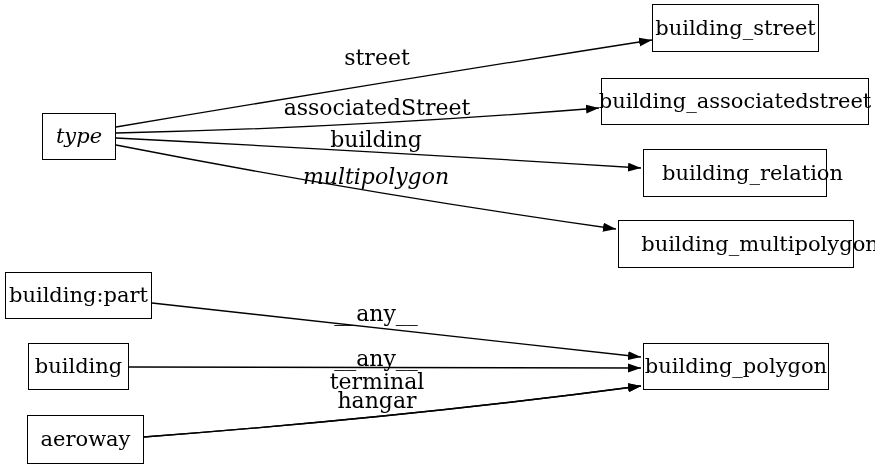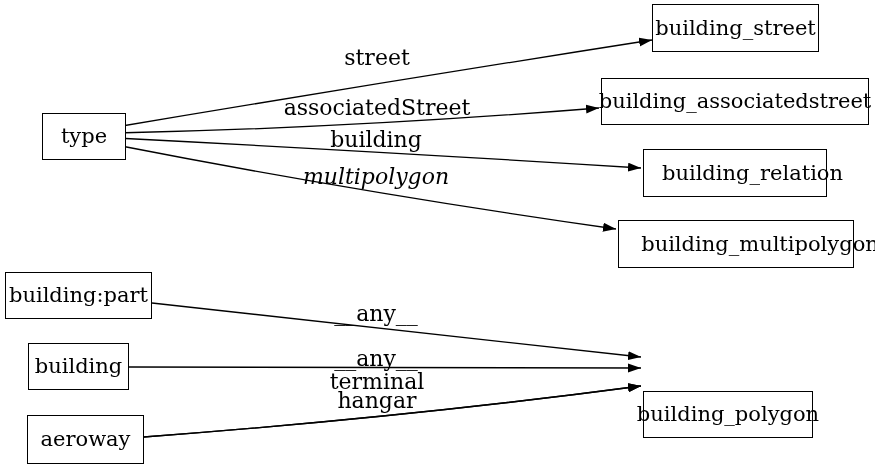--- a/index.html
+++ b/index.html
@@ -42,29 +42,29 @@
     text-align: right;
   }
   .edge-label {
     position: absolute;
     transform: translate(-50%, -50%);
     font-size: 22px;
     line-height: 1;
     white-space: nowrap;
   }
   
-  .n-type                     { left: 42px;  top: 113px; width: 84px;  height: 47px; }
+  .n-type                     { left: 42px;  top: 113px; width: 74px;  height: 47px; font-style: italic; }
   .n-building-street          { left: 652px; top: 4px;   width: 167px; height: 48px; }
   .n-building-associatedstreet{ left: 601px; top: 78px;  width: 268px; height: 47px; }
   .n-building-relation        { left: 643px; top: 149px; width: 184px; height: 48px; padding-left: 35px; }
   .n-building-multipolygon    { left: 618px; top: 220px; width: 236px; height: 48px; padding-left: 48px; }
   .n-building-part            { left: 5px;   top: 272px; width: 147px; height: 47px; }
   .n-building                 { left: 28px;  top: 343px; width: 101px; height: 47px; }
   .n-aeroway                  { left: 27px;  top: 415px; width: 117px; height: 49px; }
-  .n-building-polygon         { left: 643px; top: 343px; width: 170px; height: 47px; margin-top: 48px; }
+  .n-building-polygon         { left: 643px; top: 343px; width: 186px; height: 47px; }
   
   .l-street          { left: 377px; top: 58px;  }
   .l-associatedstreet{ left: 377px; top: 108px; }
   .l-building        { left: 376px; top: 140px; }
   .l-multipolygon    { left: 376px; top: 177px; font-style: italic; }
   .l-any-1           { left: 376px; top: 314px; }
   .l-any-2           { left: 376px; top: 359px; }
   .l-terminal        { left: 377px; top: 382px; }
   .l-hangar          { left: 377px; top: 401px; }
 </style>

